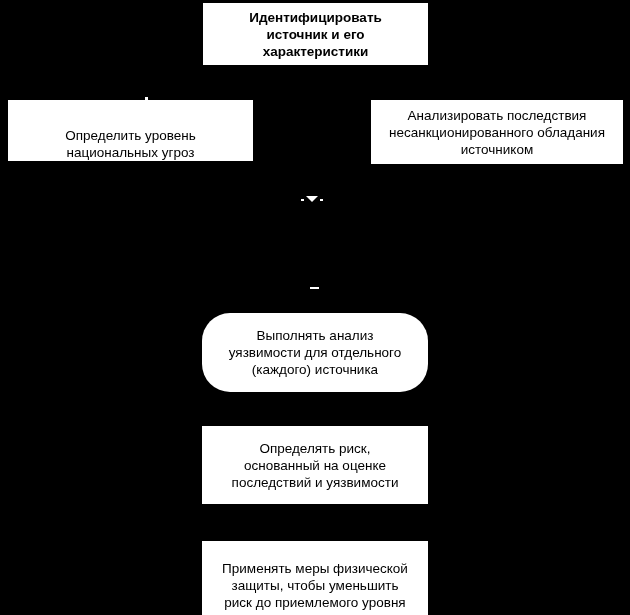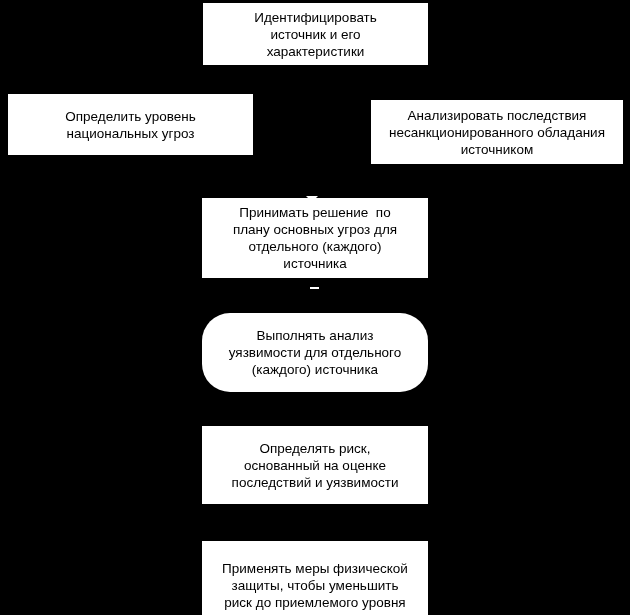--- a/index.html
+++ b/index.html
@@ -22,22 +22,22 @@
     background: var(--node-fill);
     color: var(--node-text);
     display: flex;
     align-items: center;
     justify-content: center;
     text-align: center;
     font-size: 13.5px;
     line-height: 17px;
     white-space: pre-wrap;
   }
-  .node-identify      { left: 203px; top: 3px;   width: 225px; height: 62px; }
-  .node-threats       { left: 8px;   top: 94px; width: 245px; height: 61px; }
+  .node-identify      { left: 203px; top: 3px;   width: 225px; height: 62px; font-weight: bold; }
+  .node-threats       { left: 8px;   top: 100px; width: 245px; height: 61px; align-items: flex-end; }
   .node-consequences  { left: 371px; top: 100px; width: 252px; height: 64px; }
   .node-decision      { left: 202px; top: 198px; width: 226px; height: 80px; }
   .node-vulnerability { left: 202px; top: 313px; width: 226px; height: 79px; border-radius: 28px; }
   .node-risk          { left: 202px; top: 426px; width: 226px; height: 78px; text-align: center; }
   .node-measures      { left: 202px; top: 541px; width: 226px; height: 88px; }
 
   
   .mark { position: absolute; background: var(--node-fill); }
   .mark-left-dash    { left: 126px; top: 100px; width: 22px; height: 2px; }
   .mark-left-tick    { left: 145px; top: 97px;  width: 3px;  height: 3px; }
@@ -69,26 +69,20 @@
     <span>Определить уровень
 национальных угроз</span>
   </div>
 
   <div class="node node-consequences">
     <span>Анализировать последствия
 несанкционированного обладания
 источником</span>
   </div>
 
-  <div class="node node-decision">
-    <span>Принимать решение  по
-плану основных угроз для
-отдельного (каждого)
-источника</span>
-  </div>
 
   <div class="node node-vulnerability">
     <span>Выполнять анализ
 уязвимости для отдельного
 (каждого) источника</span>
   </div>
 
   <div class="node node-risk">
     <span>Определять риск,
 основанный на оценке

